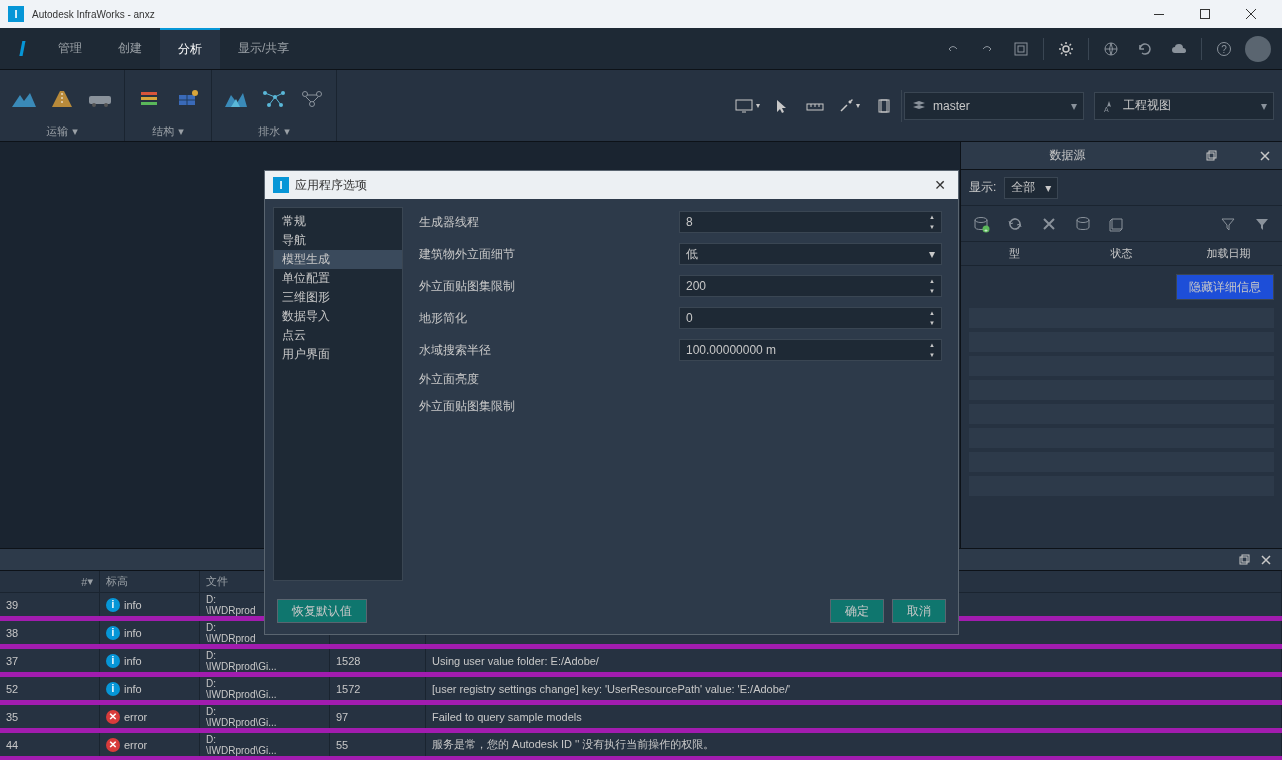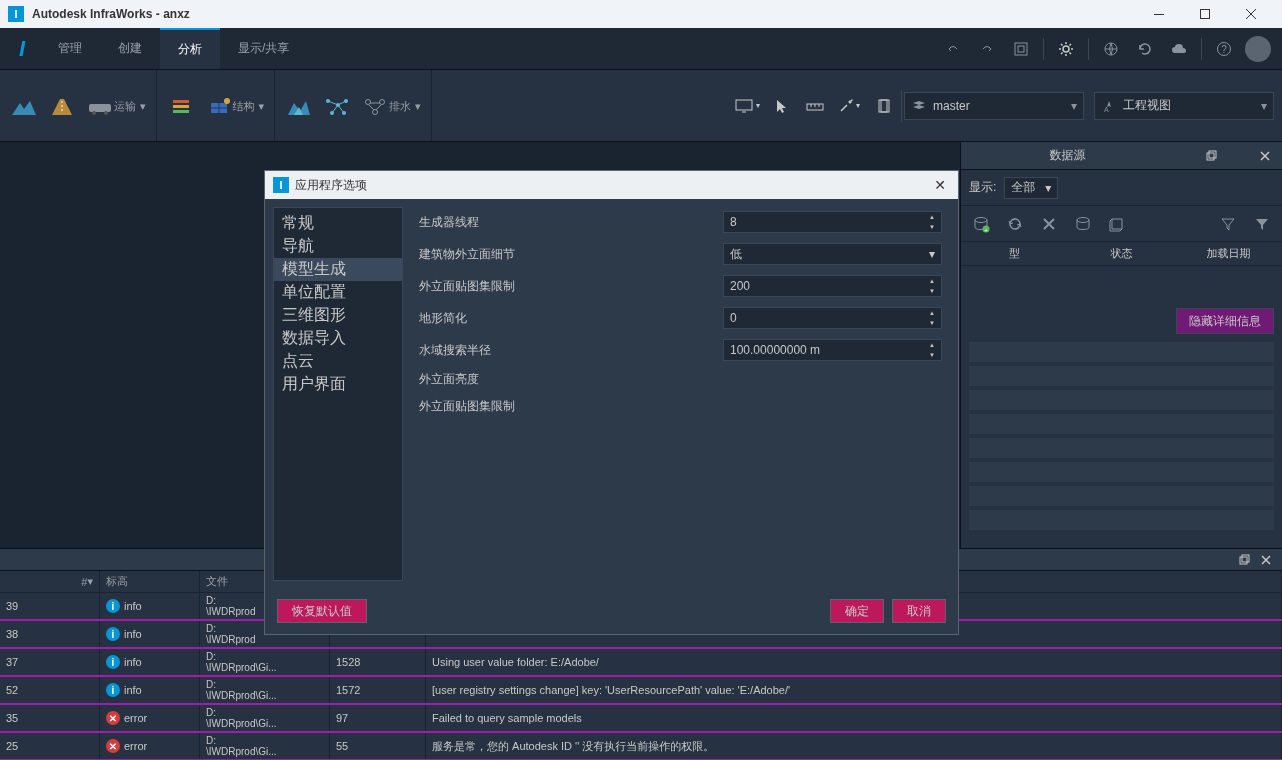--- a/index.html
+++ b/index.html
@@ -1,38 +1,38 @@
 <!DOCTYPE html>
 <html><head>
 <meta charset="utf-8">
 <style>
   * { box-sizing: border-box; margin: 0; padding: 0; font-family: "Microsoft YaHei", "Segoe UI", sans-serif; }
   body { width: 1282px; height: 760px; background: #1a2430; overflow: hidden; font-size: 12px; color: #c8c8c8; position: relative; }
   
   
   .titlebar { height: 28px; background: #f0f3f7; display: flex; align-items: center; padding: 0 8px; color: #333; }
   .titlebar .app-icon { width: 16px; height: 16px; background: #0696d7; margin-right: 8px; display: flex; align-items: center; justify-content: center; color: #fff; font-weight: bold; font-size: 11px; }
-  .titlebar .title-text { flex: 1; font-size: 12px; font-weight: bold; }
+  .titlebar .title-text { flex: 1; font-size: 10px; }
   .win-controls { display: flex; }
   .win-btn { width: 46px; height: 28px; display: flex; align-items: center; justify-content: center; color: #333; }
   
   
   .menubar { height: 42px; background: #1e2935; display: flex; align-items: stretch; padding-left: 4px; border-bottom: 1px solid #0d1218; }
   .menubar .logo { width: 36px; display: flex; align-items: center; justify-content: center; }
   .menubar .logo-i { color: #0696d7; font-size: 22px; font-weight: bold; font-style: italic; }
   .menubar .menu-item { padding: 0 18px; display: flex; align-items: center; color: #9aa0a6; }
   .menubar .menu-item.active { background: #263241; color: #fff; border-top: 2px solid #0696d7; }
   .menubar .right-icons { margin-left: auto; display: flex; align-items: center; gap: 2px; padding-right: 8px; }
   .menubar .ric { width: 32px; height: 32px; display: flex; align-items: center; justify-content: center; color: #8a929b; }
   .menubar .sep { width: 1px; height: 22px; background: #3a4653; margin: 0 4px; }
   .avatar { width: 26px; height: 26px; background: #5a6570; border-radius: 50%; }
   
   
   .ribbon { height: 72px; background: #263241; display: flex; border-bottom: 1px solid #0d1218; }
-  .rib-group { display: flex; flex-direction: row; padding: 4px 10px 2px; border-right: 1px solid #1a2430; }
+  .rib-group { display: flex; flex-direction: column; padding: 4px 10px 2px; border-right: 1px solid #1a2430; }
   .rib-icons { display: flex; gap: 10px; flex: 1; align-items: center; }
   .rib-ico { width: 28px; height: 28px; display: flex; align-items: center; justify-content: center; }
   .rib-label { text-align: center; font-size: 11px; color: #9aa0a6; display: flex; justify-content: center; align-items: center; gap: 4px; }
   .rib-spacer { flex: 1; }
   .rib-tools { display: flex; align-items: center; gap: 2px; padding: 0 8px; }
   .rib-tool { width: 32px; height: 32px; display: flex; align-items: center; justify-content: center; color: #c8c8c8; }
   .rib-tool.sep { width: 1px; height: 32px; background: #3a4653; }
   .dropdown { height: 28px; background: #1e2935; border: 1px solid #3a4653; display: flex; align-items: center; padding: 0 6px; gap: 6px; color: #c8c8c8; min-width: 180px; }
   .dropdown .dd-arrow { margin-left: auto; color: #8a929b; }
   
@@ -44,56 +44,56 @@
   .ds-header { height: 28px; background: #2d3a4a; display: flex; align-items: center; padding: 0 8px; border-bottom: 1px solid #0d1218; gap: 36px; }
   .ds-header .ds-title { flex: 1; text-align: center; }
   .ds-header .ds-ctrl { width: 18px; height: 18px; display: flex; align-items: center; justify-content: center; color: #c8c8c8; }
   .ds-toolbar { height: 36px; display: flex; align-items: center; padding: 0 8px; gap: 8px; border-bottom: 1px solid #1a2430; }
   .ds-dd { height: 22px; background: #1e2935; border: 1px solid #3a4653; padding: 0 6px; display: flex; align-items: center; gap: 4px; }
   .ds-icons { height: 36px; display: flex; align-items: center; padding: 0 8px; gap: 10px; border-bottom: 1px solid #1a2430; }
   .ds-ic { width: 24px; height: 24px; display: flex; align-items: center; justify-content: center; color: #8a929b; }
   .ds-cols { height: 24px; display: flex; align-items: center; border-bottom: 1px solid #1a2430; font-size: 11px; }
   .ds-cols .col { flex: 1; text-align: center; }
   .ds-btn-row { padding: 8px; display: flex; justify-content: flex-end; }
-  .ds-btn { height: 24px; padding: 12px 12px; background: #701a75; border: 1px solid #3a4653; display: flex; align-items: center; margin-top: 34px; }
+  .ds-btn { height: 24px; padding: 12px 12px; background: #1d4ed8; border: 1px solid #3a4653; display: flex; align-items: center; }
   .ds-rows { padding: 0 8px; }
   .ds-row { height: 20px; background: #2d3a4a; margin-bottom: 4px; }
   
   
   .dialog { position: absolute; left: 264px; top: 170px; width: 695px; height: 465px; background: #2d3a4a; border: 1px solid #5a6570; z-index: 100; }
   .dlg-title { height: 28px; background: #ecf0f3; display: flex; align-items: center; padding: 0 8px; color: #333; }
   .dlg-title .dlg-icon { width: 16px; height: 16px; background: #0696d7; margin-right: 6px; display:flex;align-items:center;justify-content:center;color:#fff;font-weight:bold;font-size:11px; }
   .dlg-title .dlg-txt { flex: 1; }
   .dlg-close { width: 20px; height: 20px; display: flex; align-items: center; justify-content: center; font-size: 14px; }
   .dlg-body { display: flex; height: 390px; }
   .dlg-side { width: 130px; background: #1e2935; border: 1px solid #3a4653; margin: 8px 0 8px 8px; padding: 4px 0; }
-  .dlg-side .cat { padding: 1px 8px; font-size: 16px; color: #c8c8c8; }
+  .dlg-side .cat { padding: 1px 8px; font-size: 12px; color: #c8c8c8; }
   .dlg-side .cat.sel { background: #3a4a5c; }
   .dlg-main { flex: 1; padding: 12px 16px; }
-  .frow { display: flex; align-items: center; margin-bottom: 10px; gap: 44px; }
+  .frow { display: flex; align-items: center; margin-bottom: 10px; }
   .frow .flabel { width: 260px; font-size: 12px; }
   .frow .finput { flex: 1; height: 22px; background: #1e2935; border: 1px solid #3a4653; display: flex; align-items: center; padding: 0 6px; position: relative; }
   .frow .finput .spin { position: absolute; right: 0; top: 0; bottom: 0; width: 18px; display: flex; flex-direction: column; }
   .frow .finput .spin div { flex: 1; display: flex; align-items: center; justify-content: center; font-size: 6px; }
   .frow .fsel { flex: 1; height: 22px; background: #1e2935; border: 1px solid #3a4653; display: flex; align-items: center; padding: 0 6px; }
   .dlg-footer { height: 44px; display: flex; align-items: center; padding: 0 12px; gap: 8px; }
-  .dlg-btn { height: 24px; padding: 0 14px; background: #be185d; border: 1px solid #5a6570; display: flex; align-items: center; color: #c8c8c8; }
+  .dlg-btn { height: 24px; padding: 0 14px; background: #0f766e; border: 1px solid #5a6570; display: flex; align-items: center; color: #c8c8c8; }
   
   
   .log-panel { height: 212px; background: #263241; border-top: 1px solid #0d1218; }
   .log-head { height: 22px; display: flex; justify-content: flex-end; align-items: center; padding: 0 8px; gap: 6px; background: #2d3a4a; border-bottom: 1px solid #0d1218; }
   .log-ctrl { width: 16px; height: 16px; display: flex; align-items: center; justify-content: center; }
   .log-cols { height: 22px; display: flex; align-items: center; border-bottom: 1px solid #1a2430; font-size: 11px; }
   .log-cols .lc { border-right: 1px solid #1a2430; height: 100%; display: flex; align-items: center; padding: 0 6px; color:#9aa0a6; }
   .log-cols .lc.num { width: 100px; justify-content: flex-end; }
   .log-cols .lc.lev { width: 100px; }
   .log-cols .lc.file { width: 130px; }
   .log-cols .lc.line { width: 96px; }
   .log-cols .lc.msg { flex: 1; }
-  .log-row { height: 28px; display: flex; align-items: center; border-bottom: 2px solid #a21caf; font-family: Consolas, monospace; font-size: 11px; }
+  .log-row { height: 28px; display: flex; align-items: center; border-bottom: 5px solid #a21caf; font-family: Consolas, monospace; font-size: 11px; }
   .log-row .lc { border-right: 1px solid #1a2430; height: 100%; display: flex; align-items: center; padding: 0 6px; overflow: hidden; }
   .log-row .lc.num { width: 100px; }
   .log-row .lc.lev { width: 100px; gap: 4px; }
   .log-row .lc.file { width: 130px; font-size: 10px; line-height: 1.1; }
   .log-row .lc.line { width: 96px; }
   .log-row .lc.msg { flex: 1; }
   .lev-ico { width: 14px; height: 14px; border-radius: 50%; display: flex; align-items: center; justify-content: center; font-size: 10px; font-weight: bold; }
   .lev-info { background: #0696d7; color: #fff; }
   .lev-err { background: #d83b3b; color: #fff; }
   
@@ -473,21 +473,21 @@
         <div class="lc num">35</div>
         <div class="lc lev">
           <span class="lev-ico lev-err">✕</span>
           <span>error</span>
         </div>
         <div class="lc file">D:<br>\IWDRprod\Gi...</div>
         <div class="lc line">97</div>
         <div class="lc msg">Failed to query sample models</div>
       </div>
       <div class="log-row">
-        <div class="lc num">25</div>
+        <div class="lc num">44</div>
         <div class="lc lev">
           <span class="lev-ico lev-err">✕</span>
           <span>error</span>
         </div>
         <div class="lc file">D:<br>\IWDRprod\Gi...</div>
         <div class="lc line">55</div>
         <div class="lc msg">服务是常，您的 Autodesk ID '' 没有执行当前操作的权限。</div>
       </div>
     </div>
 </div>

